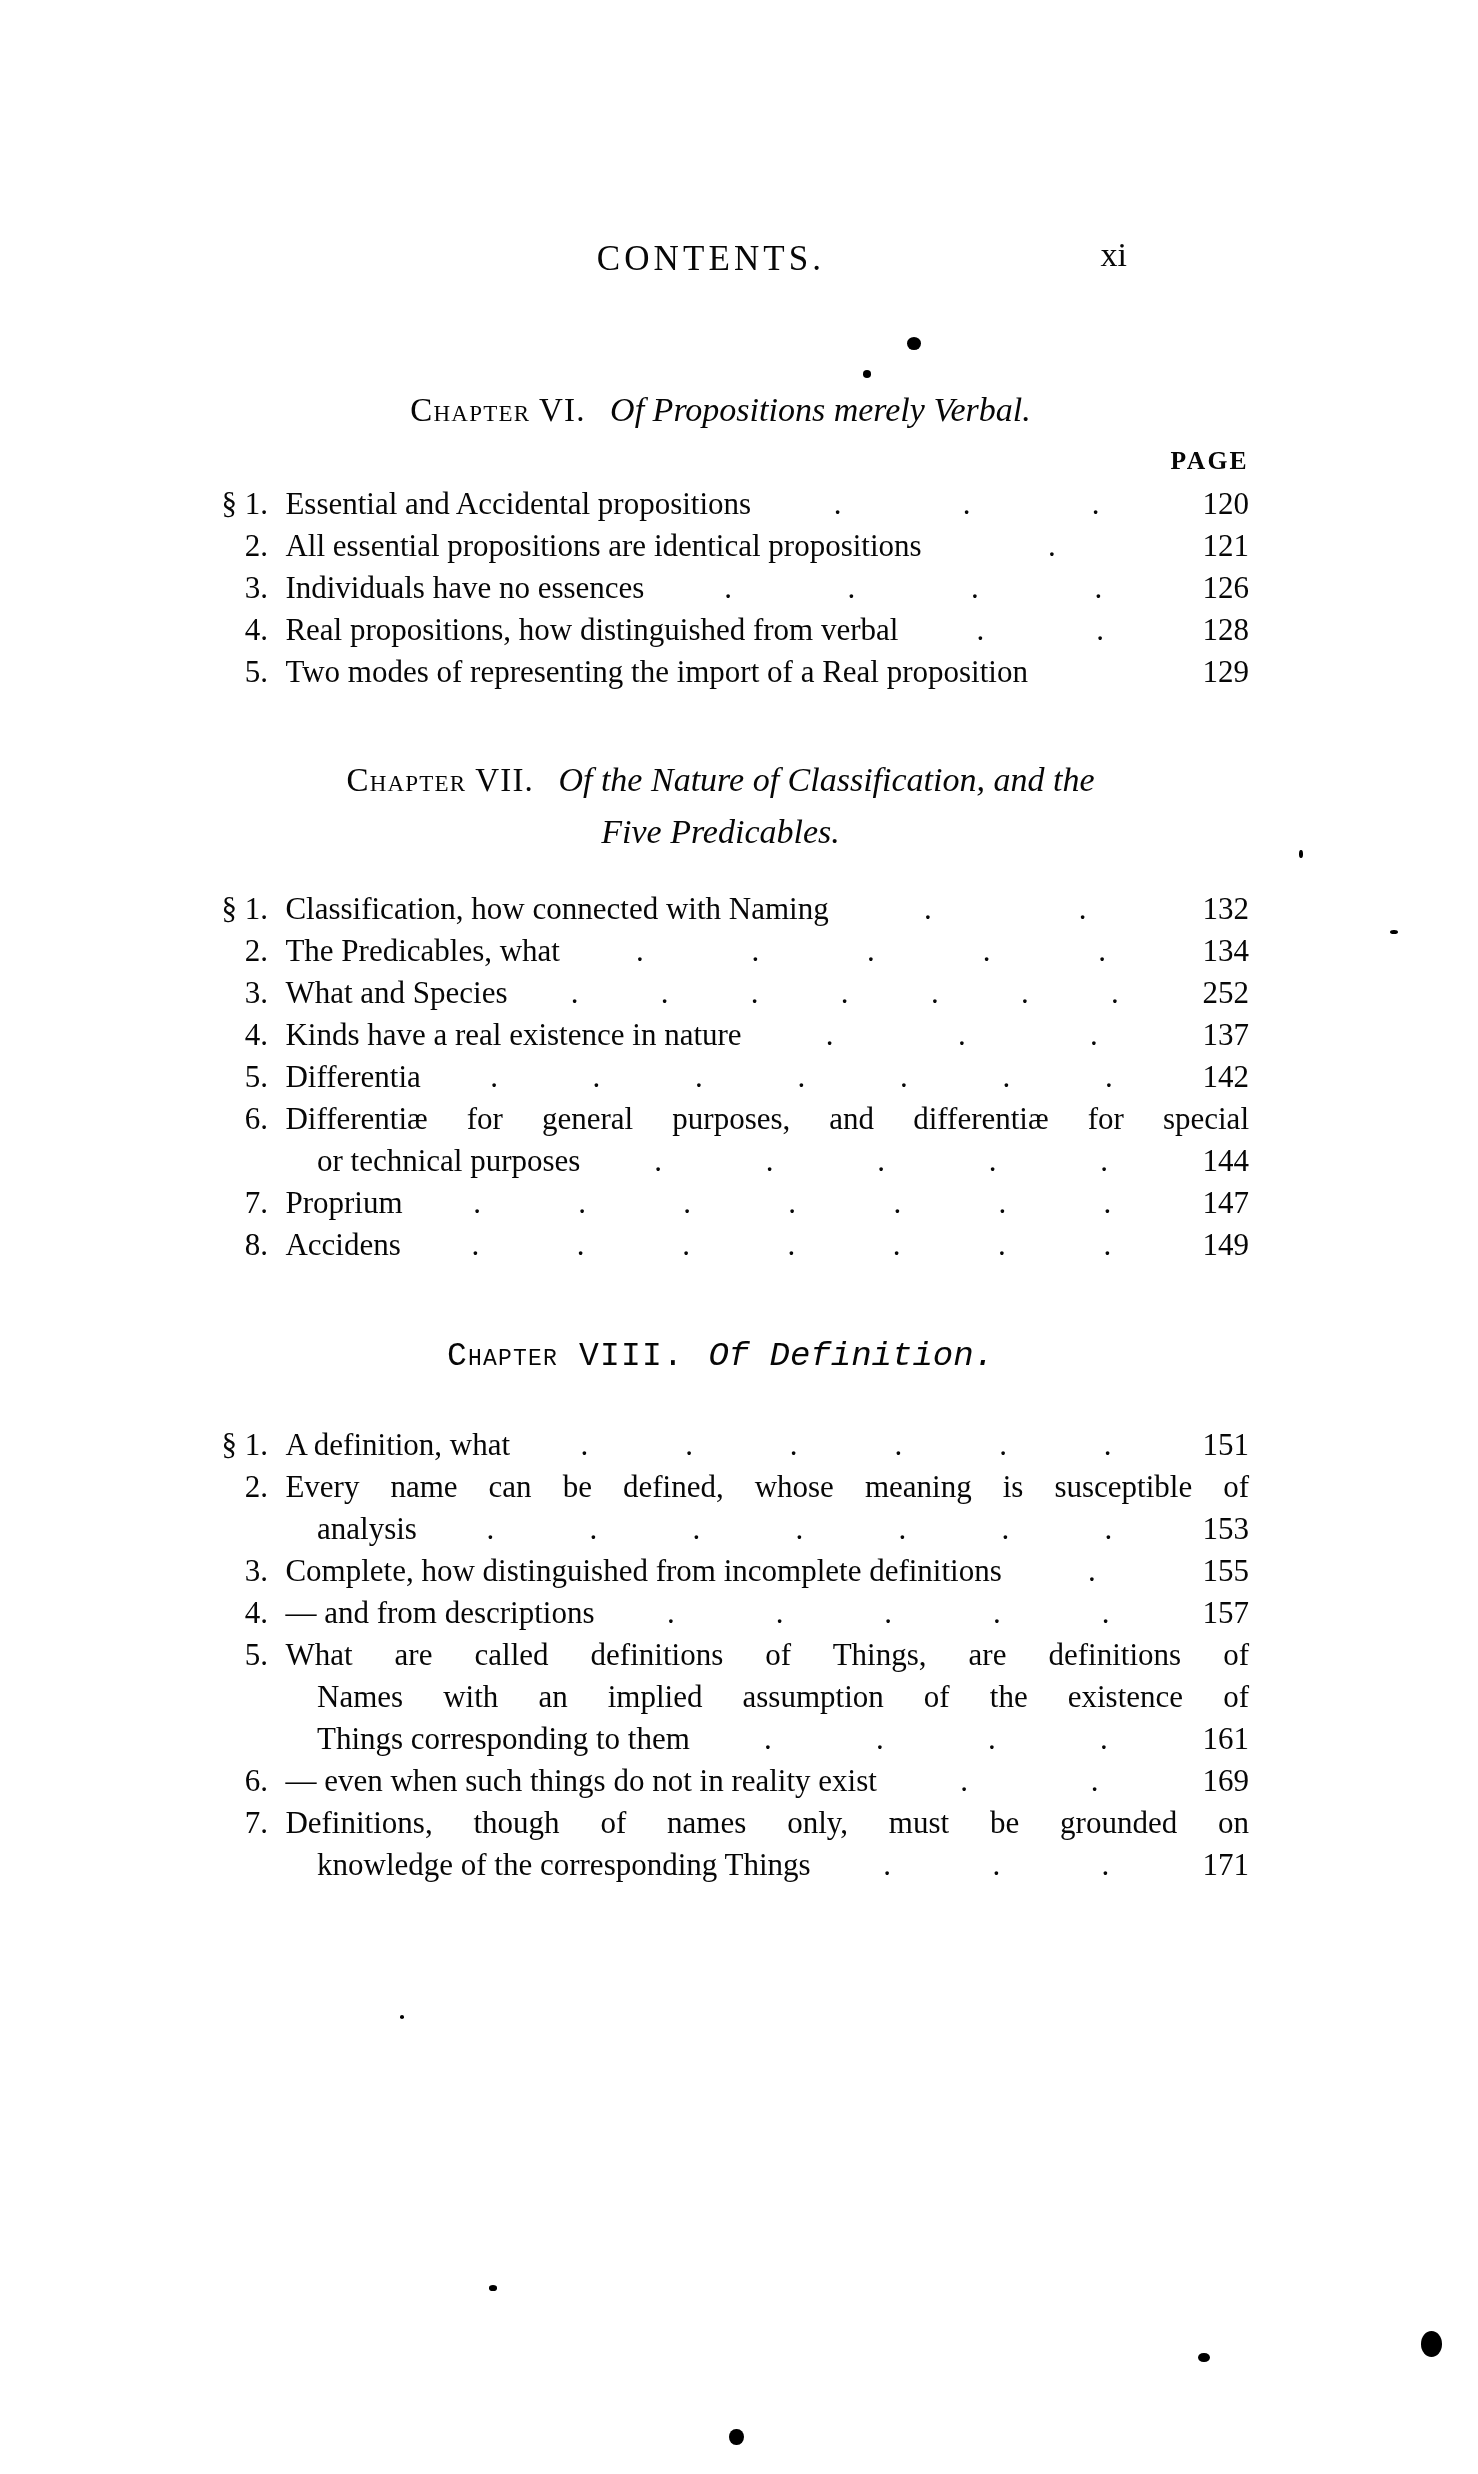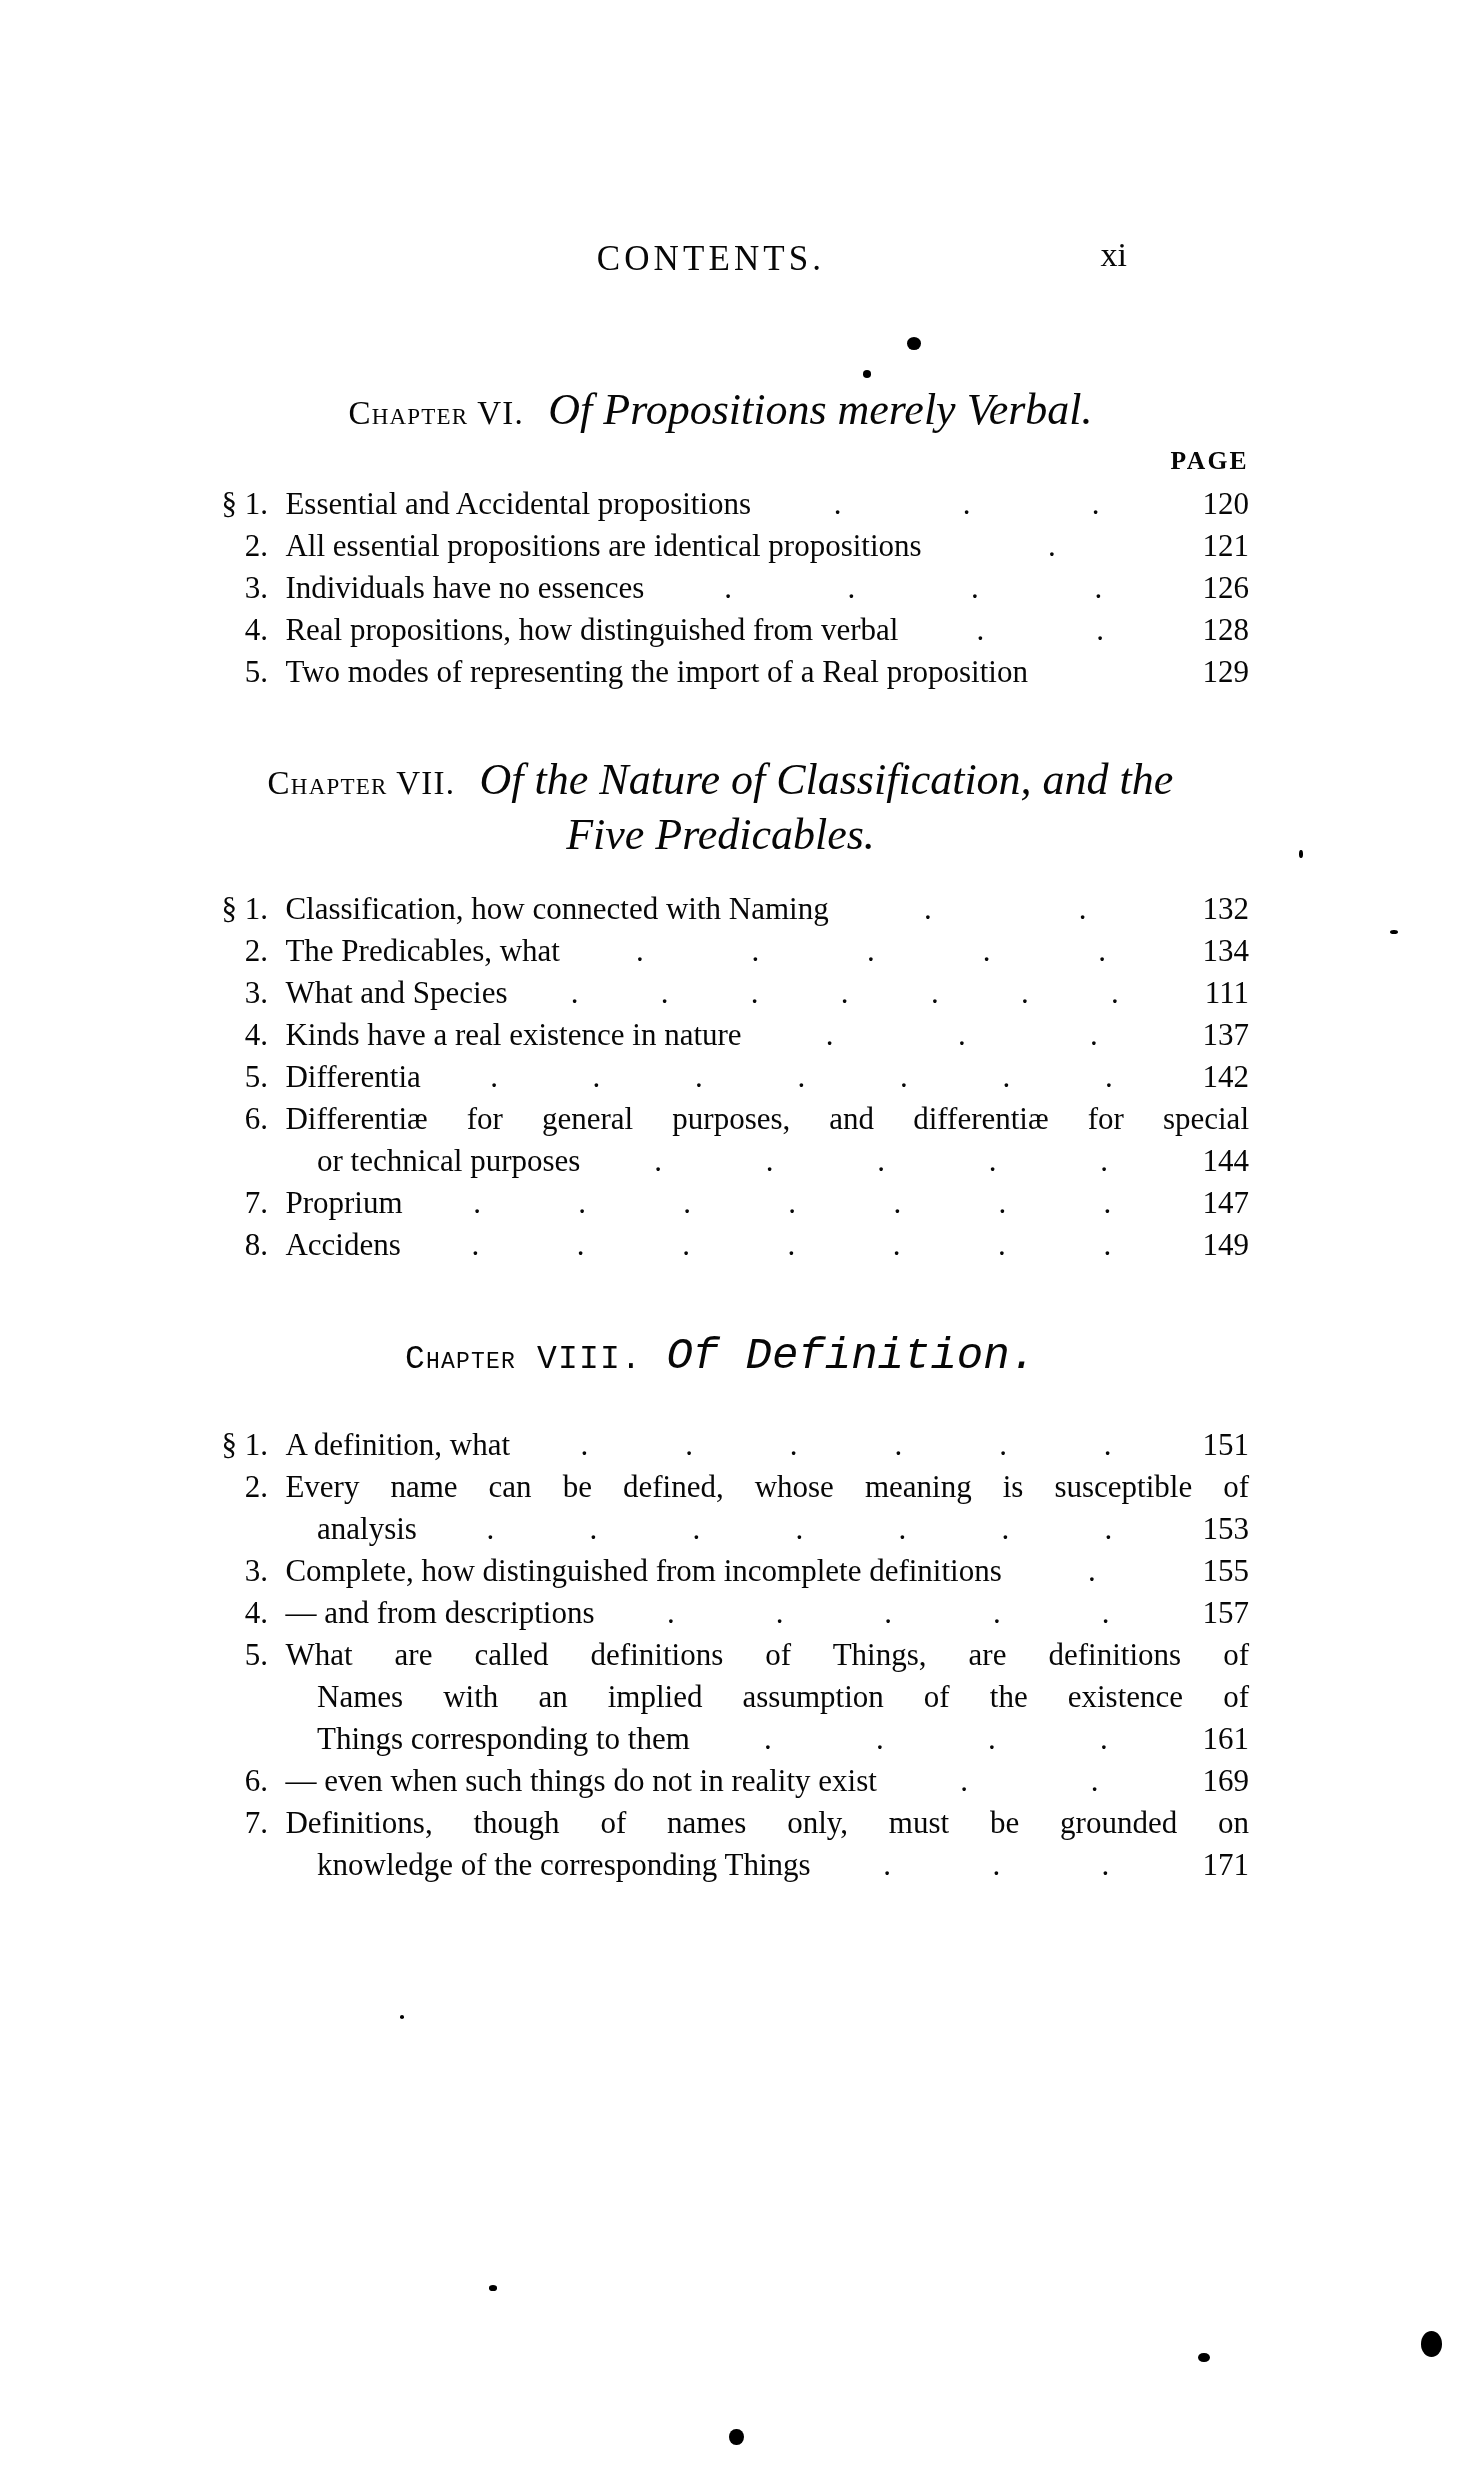--- a/index.html
+++ b/index.html
@@ -26,21 +26,21 @@
 
   
   .ch-heading{
     position:absolute;left:192px;width:1057px;text-align:center;line-height:49px;
     white-space:nowrap;
   }
   .ch-heading.c0{top:385px;}
   .ch-heading.c1{top:758px;line-height:44px;}
   .ch-heading.c2{top:1332px;font-family:Liberation Mono, monospace;}
   .chap-label{font-variant:small-caps;font-size:33px;letter-spacing:1.2px;}
-  .chap-title{font-style:italic;font-size:44px;}
+  .chap-title{font-style:italic;font-size:34px;}
   .ch-line .chap-title{margin-left:24.4px;}
   div.ch-line.chap-title{margin-left:0;}
 
   
   .entries{position:absolute;left:192px;width:1057px;}
   .entries.c0{top:483px;}
   .entries.c1{top:888px;}
   .entries.c2{top:1424px;}
   .row{display:flex;align-items:baseline;height:42px;line-height:42px;font-size:31px;}
   .sec{flex:none;width:76px;text-align:right;white-space:nowrap;}
@@ -144,21 +144,21 @@
           <span class="txt">What and Species</span>
           <span class="leader">
             <span class="ldot">.</span>
             <span class="ldot">.</span>
             <span class="ldot">.</span>
             <span class="ldot">.</span>
             <span class="ldot">.</span>
             <span class="ldot">.</span>
             <span class="ldot">.</span>
           </span>
-          <span class="pg">111</span>
+          <span class="pg">252</span>
         </div>
         <div class="row">
           <span class="sec">4.</span>
           <span class="txt">Kinds have a real existence in nature</span>
           <span class="leader">
             <span class="ldot">.</span>
             <span class="ldot">.</span>
             <span class="ldot">.</span>
           </span>
           <span class="pg">137</span>

